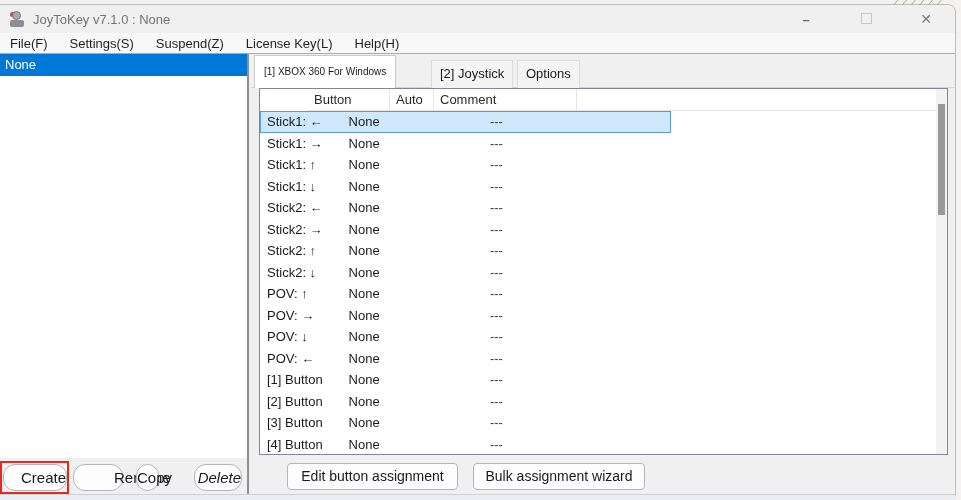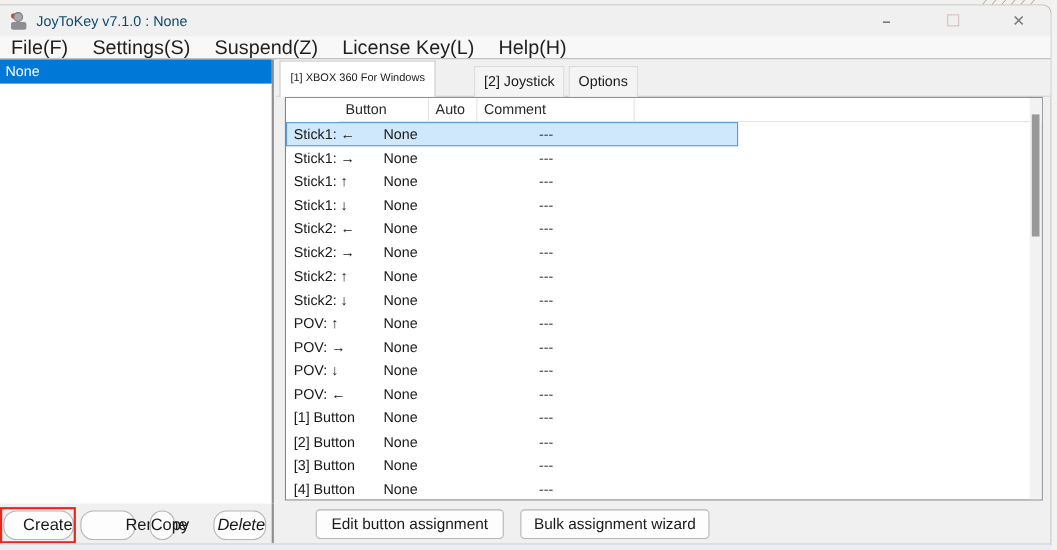--- a/index.html
+++ b/index.html
@@ -14,30 +14,30 @@
 
   
   .window-frame{position:absolute;left:-1px;top:4px;width:957px;height:492px;border:1px solid #bdbdbd;border-radius:0 8px 0 0;background:#f0f0f0;}
   .top-fragment{position:absolute;left:893px;top:-3px;width:62px;height:9px;overflow:hidden;color:#9b948b;font-size:11px;letter-spacing:1px;line-height:9px;}
 
   .titlebar{position:absolute;left:0;top:5px;width:955px;height:28px;background:#f0f0f0;border-radius:0 8px 0 0;display:flex;align-items:center;}
   .app-icon{width:17px;height:16px;margin-left:9px;position:relative;}
   .app-icon .base{position:absolute;left:1px;bottom:0;width:14px;height:7px;background:#8e8e92;border-radius:2px;}
   .app-icon .stickball{position:absolute;left:3px;top:0;width:9px;height:9px;background:#a9a9ad;border-radius:50%;border:1px solid #77777c;}
   .app-icon .reddot{position:absolute;left:1px;top:1px;width:5px;height:5px;background:#c84b3f;border-radius:50%;}
-  .title-text{margin-left:7px;font-size:13px;color:#0c4a6e;}
+  .title-text{margin-left:7px;font-size:13px;color:#737373;}
   .win-controls{position:absolute;right:14px;top:0;height:28px;display:flex;align-items:center;gap:30px;}
   .win-btn{width:30px;text-align:center;font-size:13px;cursor:default;}
   .win-min{color:#6a6a6a;font-weight:bold;}
   .win-max{width:11px;height:11px;border:1px solid #d7bfbf;background:transparent;}
   .win-close{color:#7a7a7a;font-size:14px;}
 
   
   .menubar{position:absolute;left:0;top:33px;width:955px;height:21px;background:#f8f8f8;display:flex;align-items:center;gap:22px;padding-left:10px;border-bottom:1px solid #aaaaaa;}
-  .menu-item{font-size:18px;color:#1f1f1f;cursor:default;}
+  .menu-item{font-size:13px;color:#1f1f1f;cursor:default;}
 
   
   .profile-list{position:absolute;left:0;top:54px;width:249px;height:404px;background:#ffffff;border-right:2px solid #8f8f8f;}
   .profile-item{height:22px;line-height:22px;font-size:13px;padding-left:5px;}
   .profile-item.selected{background:var(--accent);color:#ffffff;}
   .left-bottom{position:absolute;left:0;top:458px;width:249px;height:36px;background:#f0f0f0;border-right:2px solid #8f8f8f;}
   .side-btn{position:absolute;top:6px;height:27px;background:#fdfdfd;border:1px solid #b5b5b5;border-radius:12px;font-size:15px;text-align:right;line-height:25px;cursor:default;}
   .annot-rect{position:absolute;left:0;top:3px;width:69px;height:33px;border:2px solid var(--annot);pointer-events:none;}
 
   

